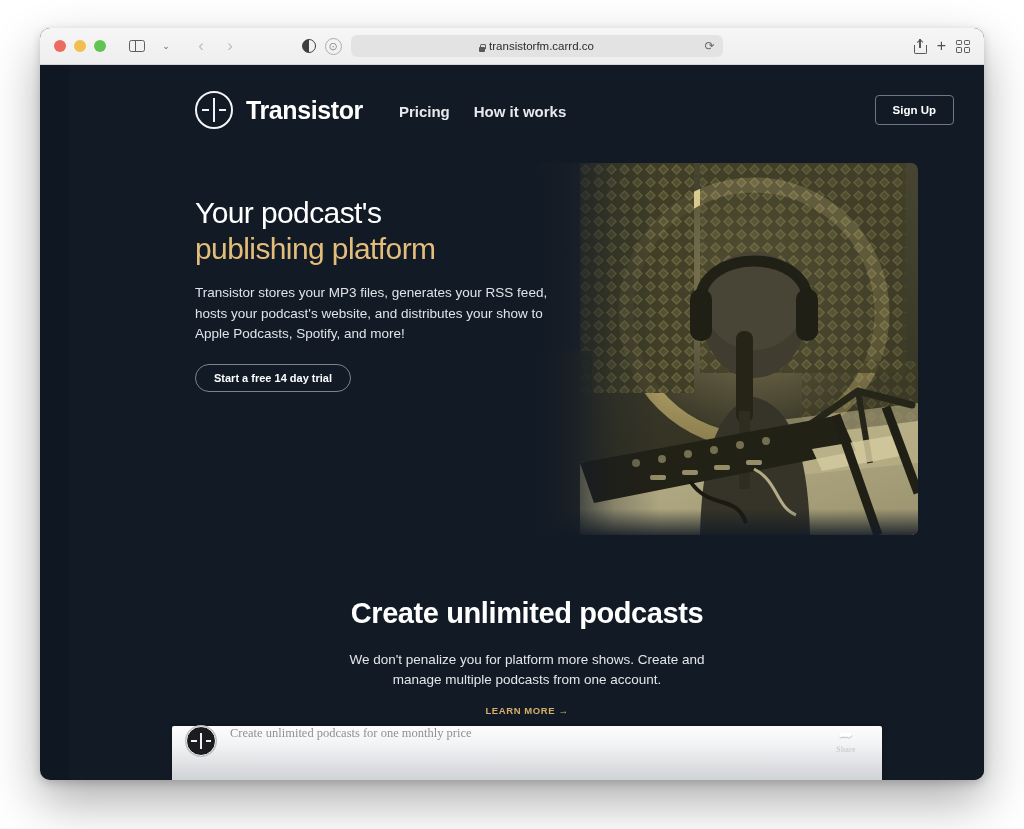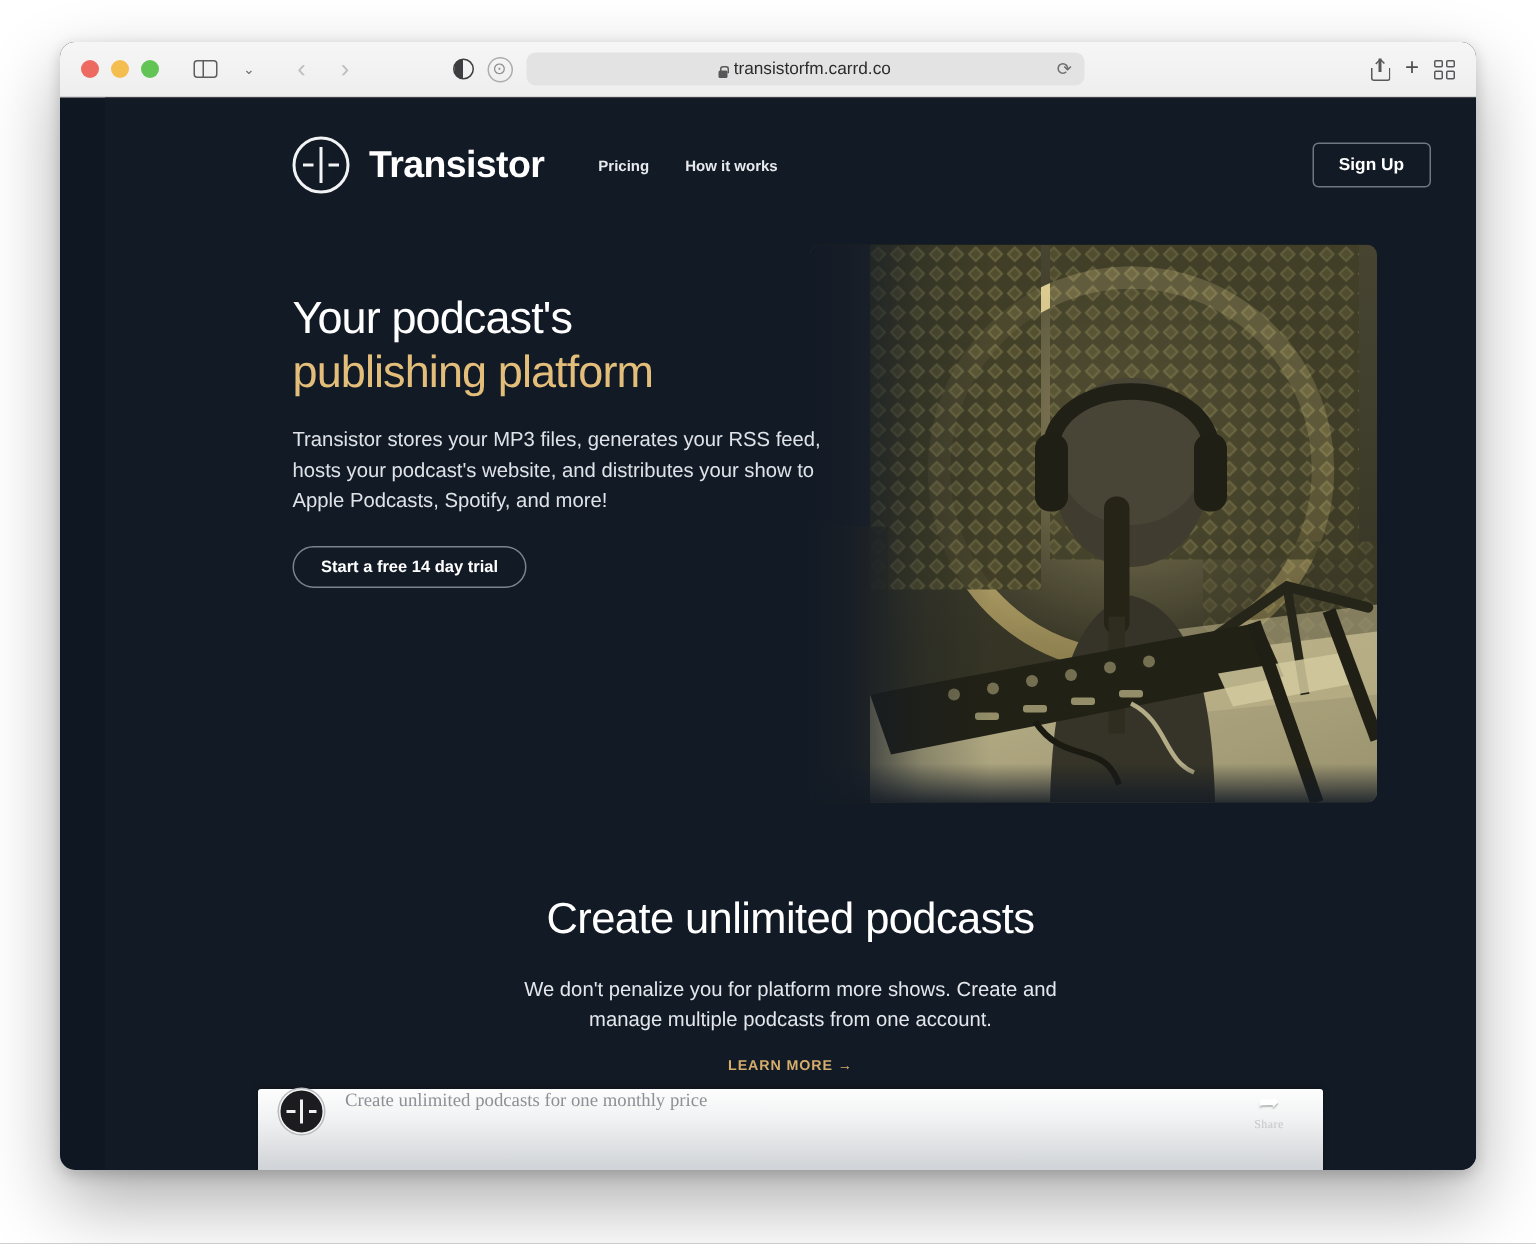--- a/index.html
+++ b/index.html
@@ -218,21 +218,21 @@
     letter-spacing: -0.4px;
   }
 
   .site-nav {
     display: flex; align-items: center; gap: 24px;
     margin-left: 36px;
     padding-top: 3px;
   }
   .site-nav a {
     color: #e7e9ec;
-    font-size: 10px;
+    font-size: 15px;
     font-weight: bold;
     text-decoration: none;
   }
 
   .signup-btn {
     margin-left: auto;
     color: #ffffff;
     background: transparent;
     border: 1px solid #6f7782;
     border-radius: 4px;
@@ -309,21 +309,21 @@
   }
 
   
   .feature {
     text-align: center;
     padding-top: 48px;
   }
   .feature-title {
     color: #ffffff;
     font-size: 29px;
-    font-weight: normal;
+    font-weight: bold;
     letter-spacing: -0.4px;
   }
   .feature-body {
     margin: 20px auto 0;
     width: 365px;
     color: #e3e6ea;
     font-size: 13.5px;
     line-height: 1.5;
   }
   .learn-more {

